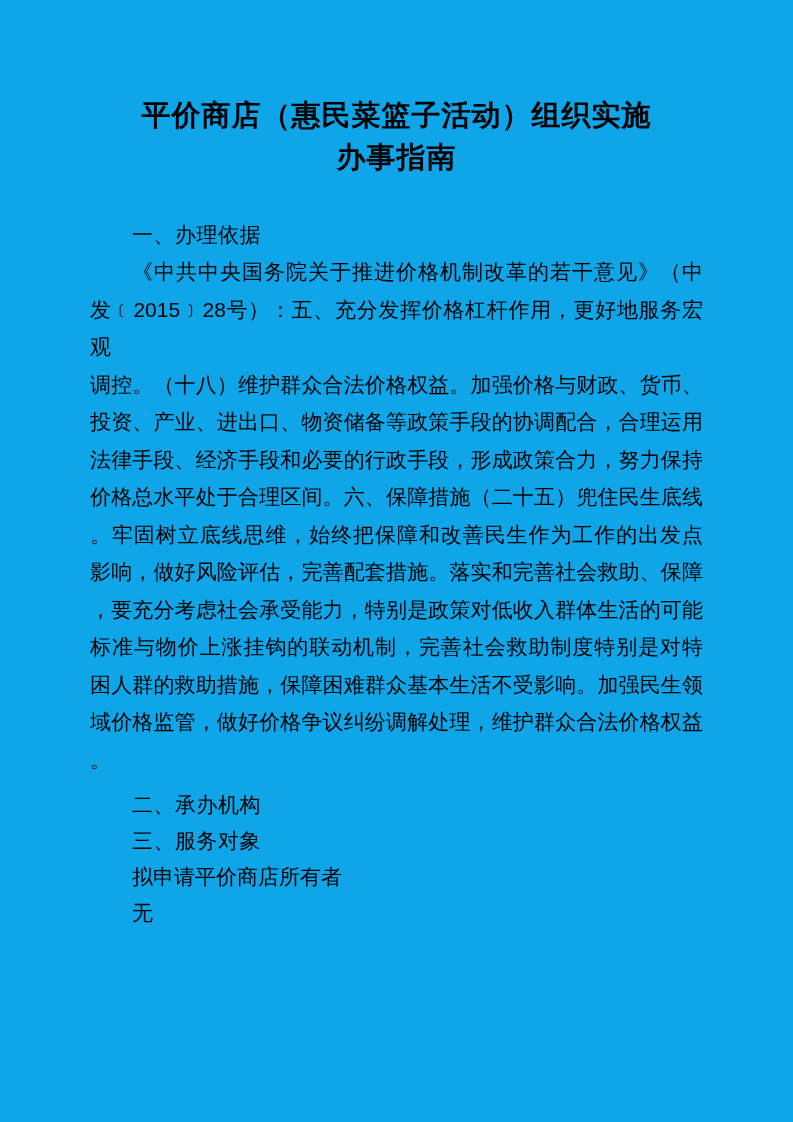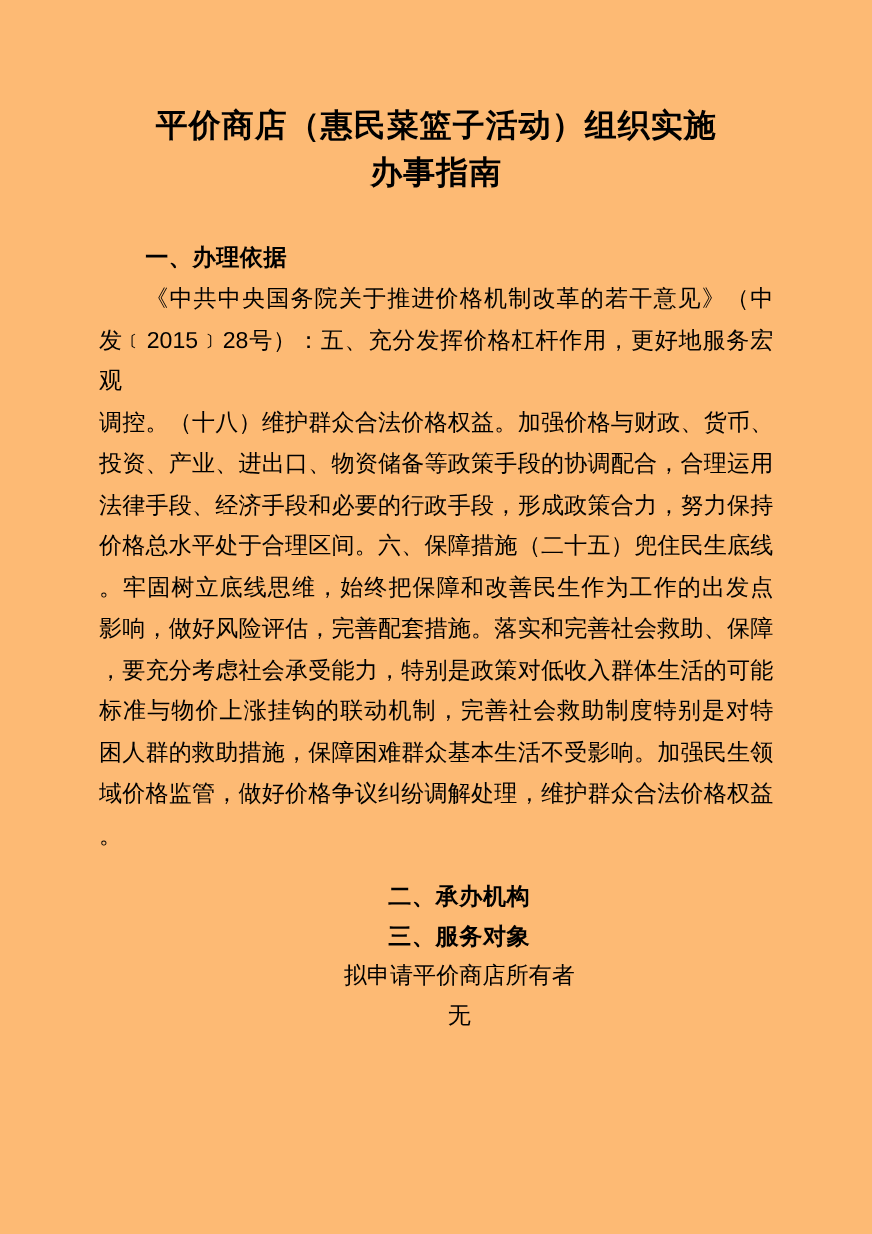--- a/index.html
+++ b/index.html
@@ -4,42 +4,42 @@
 <style>
   html, body {
     margin: 0;
     padding: 0;
     background: #ffffff;
   }
   .page {
     position: relative;
     width: 793px;
     height: 1122px;
-    background: #fdba74;
+    background: #0ea5e9;
     color: #000000;
     font-family: "Liberation Sans", "DejaVu Sans", sans-serif;
     overflow: hidden;
   }
   .doc-title {
     margin: 94px 70px 0 70px;
     font-size: 29px;
     line-height: 42px;
     font-weight: 700;
     text-align: center;
     letter-spacing: 1px;
   }
   .doc-title .tline {
     display: block;
   }
   .content {
     margin: 0 90px;
     font-size: 21px;
   }
   .sec-heading {
-    font-weight: 700;
+    font-weight: 400;
     line-height: 37px;
     text-indent: 42px;
     letter-spacing: 0.5px;
   }
   .sec-heading.first {
     margin-top: 38px;
   }
   .para {
     line-height: 37.5px;
   }
@@ -48,23 +48,22 @@
     text-align-last: justify;
   }
   .para .pline.indent {
     text-indent: 42px;
   }
   .para .pline.last {
     text-align: left;
     text-align-last: left;
   }
   .sections {
-    margin-top: 20px;
+    margin-top: 9px;
     line-height: 36px;
-    text-align: center;
   }
   .sections .sec-heading {
     line-height: 36px;
   }
   .sec-body {
     text-indent: 42px;
     line-height: 36px;
   }
 </style>
 </head>

